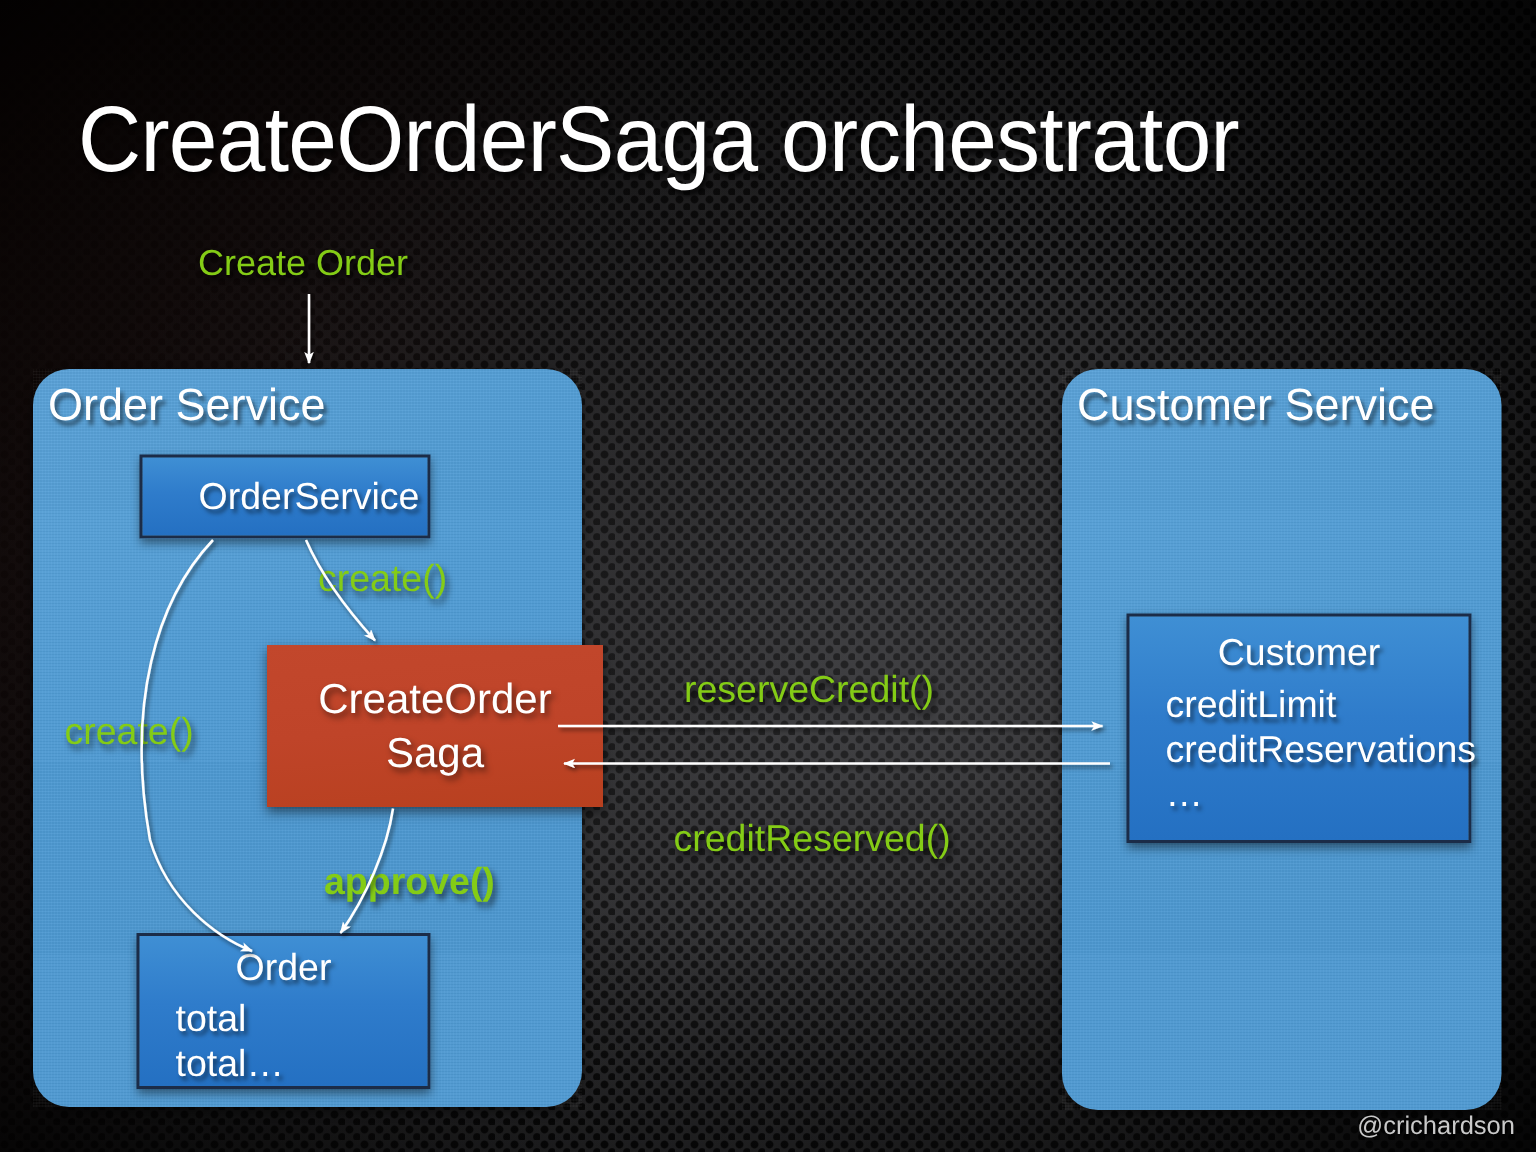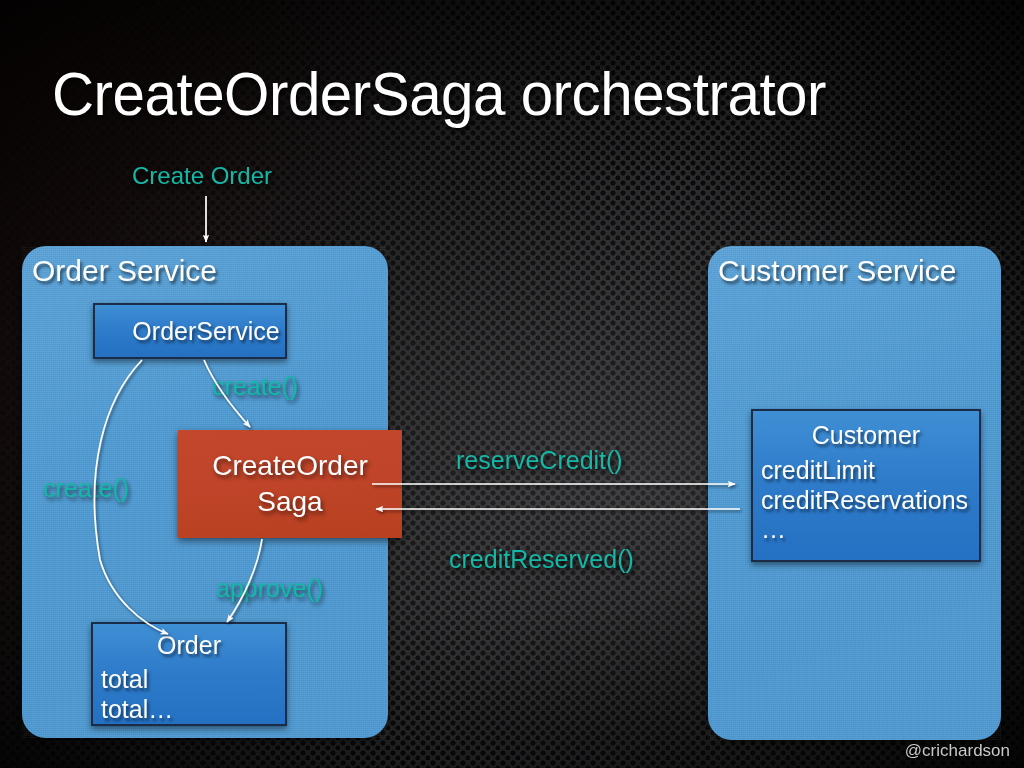--- a/index.html
+++ b/index.html
@@ -107,21 +107,21 @@
     display: block;
     text-align: center;
     font-size: 25px;
     line-height: 34px;
     color: #ffffff;
     text-shadow: 2px 3px 3px rgba(0,0,0,0.5);
     white-space: nowrap;
   }
   .class-attrs {
     display: block;
-    padding-left: 8px;
+    padding-left: 24px;
     font-size: 25px;
     line-height: 30px;
     color: #ffffff;
     text-shadow: 2px 3px 3px rgba(0,0,0,0.5);
     white-space: nowrap;
   }
 
   #order-service-box { left: 93px; top: 303px; width: 194px; height: 56px; }
   #order-service-box .class-title { line-height: 52px; padding-left: 32px; }
 
@@ -155,31 +155,31 @@
     text-align: center;
     text-shadow: 2px 3px 4px rgba(0,0,0,0.55);
     white-space: pre-line;
   }
 
   
   .edge-label {
     position: absolute;
     font-size: 25px;
     line-height: 30px;
-    color: #14b8a6;
+    color: #84cc16;
     white-space: nowrap;
     text-shadow: 2px 3px 4px rgba(0,0,0,0.6);
     z-index: 6;
   }
   .edge-label.dark-bg { text-shadow: 2px 3px 5px rgba(0,0,0,0.85); }
 
   #label-create-order   { left: 132px; top: 161px; font-size: 24px; }
   #label-create-right   { left: 212px; top: 371px; }
   #label-create-left    { left: 43px;  top: 473px; }
-  #label-approve        { left: 216px; top: 573px; }
+  #label-approve        { left: 216px; top: 573px; font-weight: bold; }
   #label-reserve-credit { left: 456px; top: 426px; margin-top: 19px; }
   #label-credit-reserved{ left: 449px; top: 544px; }
 
   
   #connectors {
     position: absolute;
     inset: 0;
     width: 1024px;
     height: 768px;
     z-index: 7;

